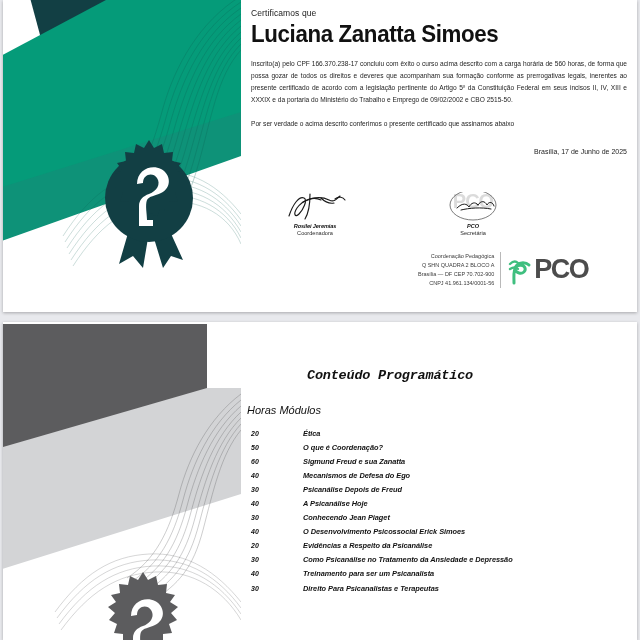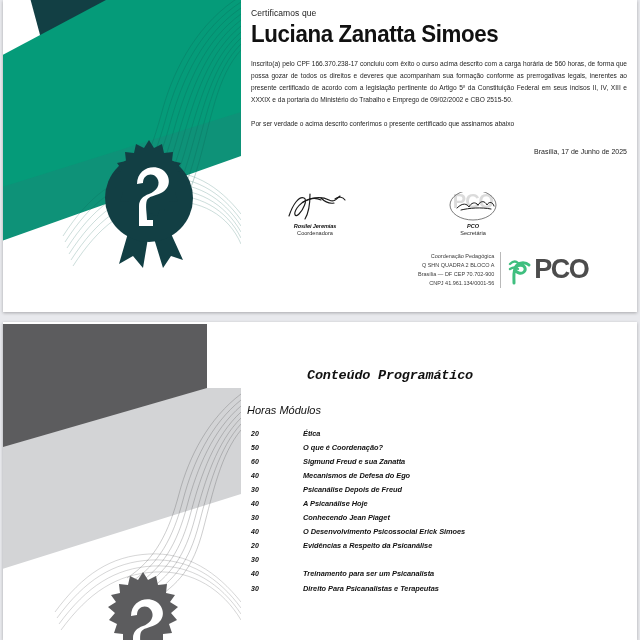--- a/index.html
+++ b/index.html
@@ -302,20 +302,21 @@
           <div class="mod-row">
             <div class="mod-hours">40</div>
             <div class="mod-name">O Desenvolvimento Psicossocial Erick Simoes</div>
           </div>
           <div class="mod-row">
             <div class="mod-hours">20</div>
             <div class="mod-name">Evidências a Respeito da Psicanálise</div>
           </div>
           <div class="mod-row">
             <div class="mod-hours">30</div>
+            <div class="mod-name">Como Psicanálise no Tratamento da Ansiedade e Depressão</div>
           </div>
           <div class="mod-row">
             <div class="mod-hours">40</div>
             <div class="mod-name">Treinamento para ser um Psicanalista</div>
           </div>
           <div class="mod-row">
             <div class="mod-hours">30</div>
             <div class="mod-name">Direito Para Psicanalistas e Terapeutas</div>
           </div>
         </div>

